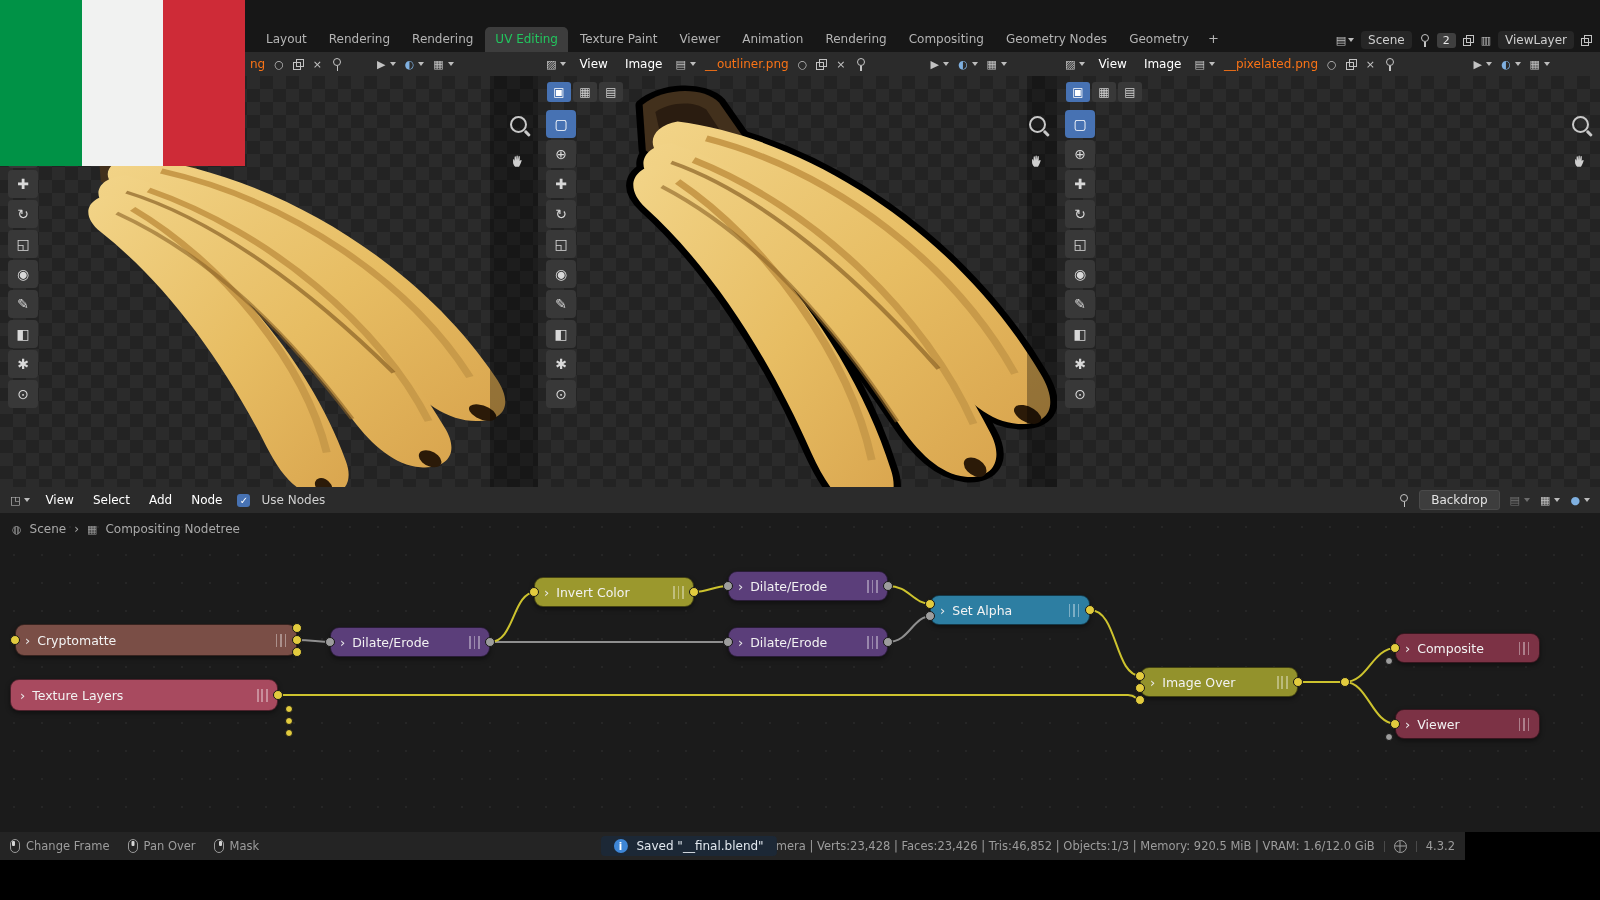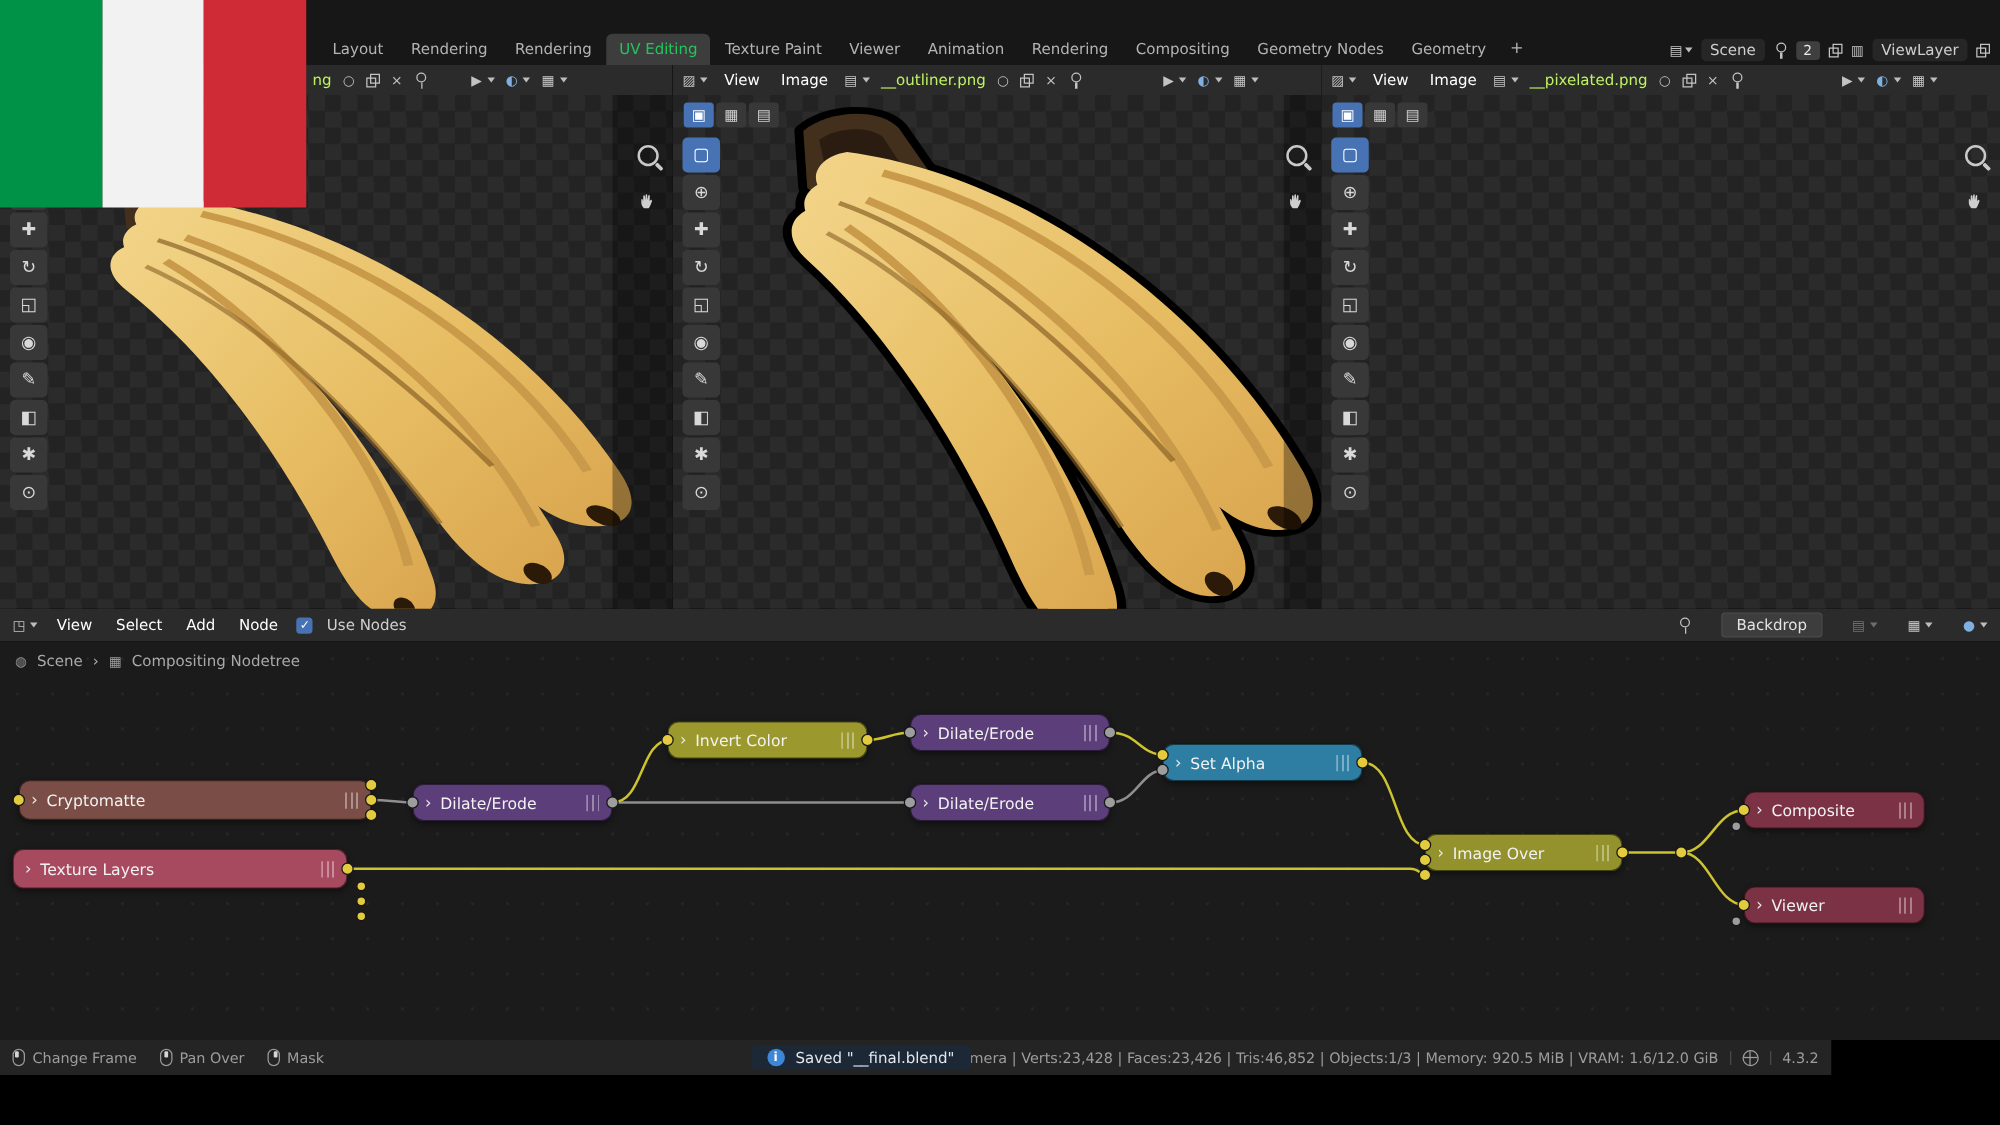--- a/index.html
+++ b/index.html
@@ -19,21 +19,21 @@
 
   
   #flag{position:absolute;left:0;top:0;width:245px;height:166px;z-index:50;display:flex;}
   #flag .stripe{flex:1;}
 
   
   .editor{position:absolute;top:52px;height:435px;border-right:2px solid #0e0e0e;overflow:hidden;}
   #ed1{left:0;width:538px;} #ed2{left:538px;width:519px;} #ed3{left:1057px;width:543px;border-right:0;}
   .ed-header{position:relative;z-index:6;height:24px;background:#2b2b2b;display:flex;align-items:center;gap:9px;padding:0 8px;font-size:12px;color:#d2d2d2;}
   .menu{padding:1px 4px;color:#ffffff;}
-  .fname{color:#bef264;}
+  .fname{color:#f97316;}
   .hicon{color:#c3c3c3;font-size:11px;display:inline-flex;align-items:center;gap:2px;}
   .caret{width:0;height:0;border-left:3.5px solid transparent;border-right:3.5px solid transparent;border-top:4px solid #bdbdbd;display:inline-block;margin-left:2px;}
   .blue{color:#7fb0e0;}
   .dimmed{opacity:.45;}
   .right-cluster{display:flex;align-items:center;gap:9px;margin-left:auto;margin-right:42px;}
   .ed-canvas{position:absolute;left:0;right:0;top:24px;bottom:0;background-color:#232323;
      background-image:conic-gradient(#2b2b2b 25%,transparent 0 50%,#2b2b2b 0 75%,transparent 0);
      background-size:26px 26px;overflow:hidden;}
   .dimstrip{position:absolute;top:0;bottom:0;right:0;background:rgba(0,0,0,.32);z-index:2;}
   .tool-col{position:absolute;left:8px;top:34px;display:flex;flex-direction:column;gap:2px;z-index:5;}
@@ -44,21 +44,21 @@
   .mode.active{background:#4772b3;color:#fff;}
   .nav-col{position:absolute;right:11px;top:40px;display:flex;flex-direction:column;gap:20px;align-items:center;z-index:5;}
   .zoom-icon{width:13px;height:13px;border:2px solid #c9c9c9;border-radius:50%;position:relative;}
   .zoom-icon::after{content:"";position:absolute;width:7px;height:2.5px;background:#c9c9c9;transform:rotate(45deg);right:-6px;bottom:-3px;border-radius:1px;}
   .banana-svg{position:absolute;z-index:1;}
 
   
   .nodeed{position:absolute;left:0;top:487px;width:1600px;height:345px;}
   .ne-header{height:26px;background:#2b2b2b;display:flex;align-items:center;gap:11px;padding:0 10px;font-size:12px;color:#d0d0d0;position:relative;}
   .checkbox{width:13px;height:13px;background:#4772b3;border-radius:3px;color:#fff;font-size:10px;display:flex;align-items:center;justify-content:center;}
-  .ne-right{margin-left:auto;display:flex;align-items:center;gap:24px;}
+  .ne-right{margin-left:auto;display:flex;align-items:center;gap:10px;}
   .btn{background:#3d3d3d;border:1px solid #4a4a4a;border-radius:3px;padding:2px 11px;font-size:12px;color:#e2e2e2;}
   .ne-area{position:absolute;left:0;top:26px;right:0;bottom:0;background-color:#1b1b1b;
      background-image:radial-gradient(#262626 1px,transparent 1.4px);background-size:28px 28px;overflow:hidden;}
   .crumbs{position:absolute;left:12px;top:9px;display:flex;gap:8px;align-items:center;font-size:12px;color:#a9a9a9;z-index:4;}
   .crumb-icon{font-size:11px;color:#9a9a9a;}
   .wires{position:absolute;left:0;top:0;z-index:1;}
   .node{position:absolute;display:flex;align-items:center;gap:7px;padding:0 9px;border-radius:9px;z-index:2;
         font-size:12.5px;color:#f2f2f2;border:1px solid rgba(0,0,0,.55);box-shadow:0 2px 5px rgba(0,0,0,.45);box-sizing:border-box;}
   .narrow{font-size:13px;color:#eaeaea;}
   .ngrip{margin-left:auto;width:11px;height:13px;opacity:.75;

